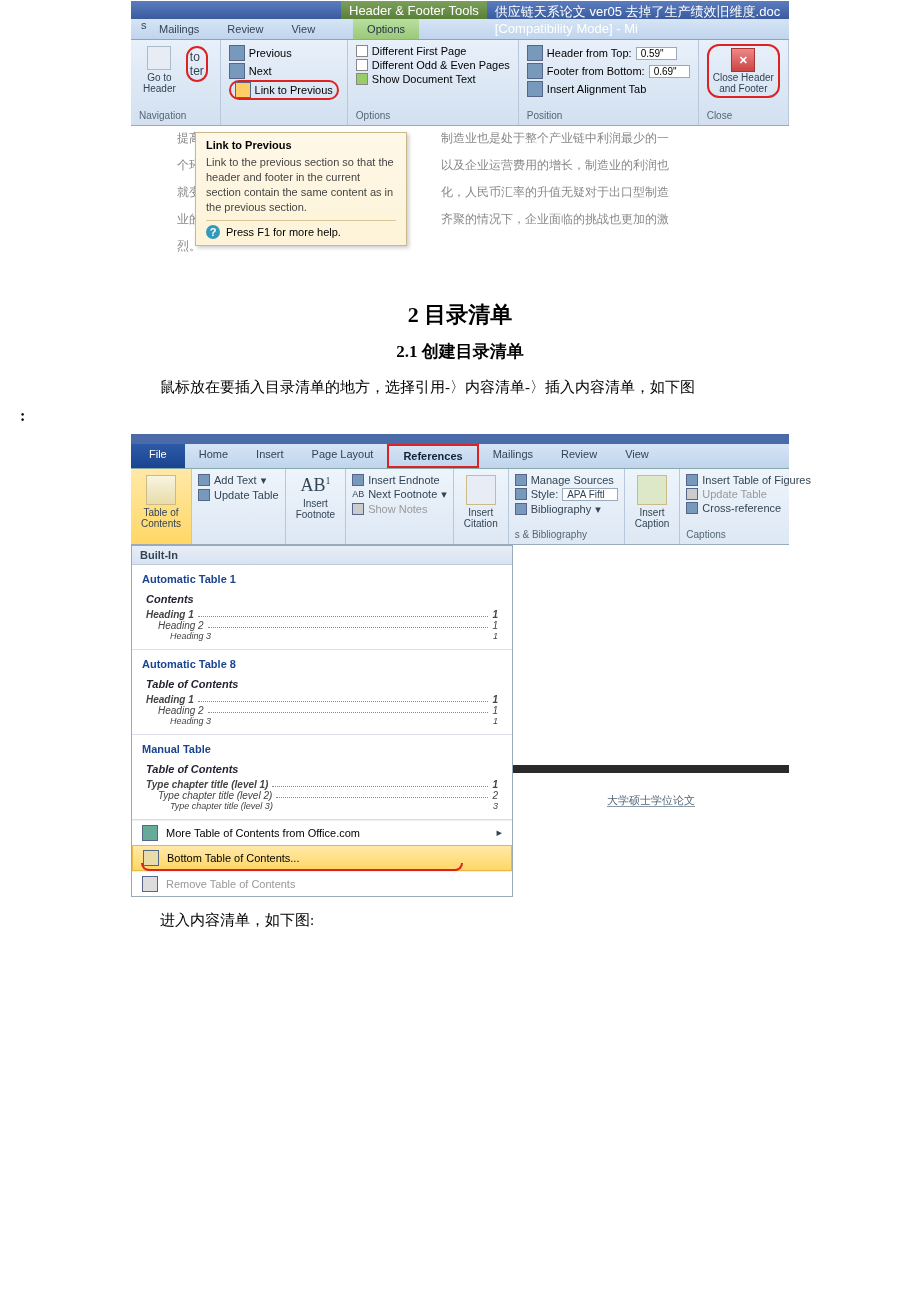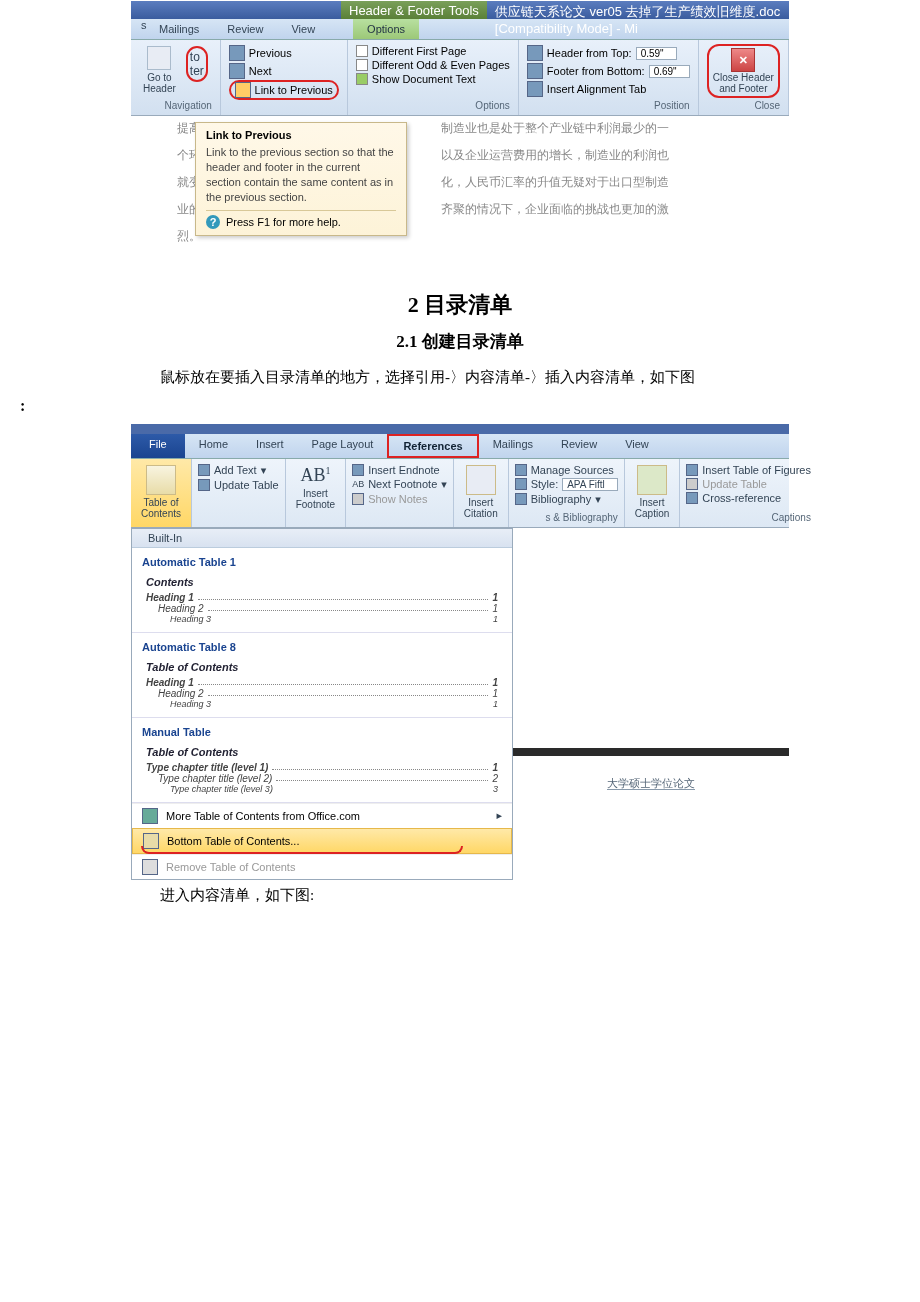--- a/index.html
+++ b/index.html
@@ -6,21 +6,21 @@
 .wrap{padding:0 130px 40px}
 .scr{border:1px solid transparent}
 .titlebar{background:linear-gradient(#5b7dbf,#3a5c9e);color:#fff;font-size:13px;display:flex;height:18px}
 .hftools{background:linear-gradient(#7aa05a,#5a8038);padding:2px 8px;color:#fff}
 .docname{padding:2px 8px;flex:1}
 .tabrow{background:linear-gradient(#d6e5f5,#c0d4ed);display:flex;font-size:11px;border-bottom:1px solid #8aa;padding-left:10px}
 .tab{padding:4px 14px;color:#345}
 .tab.active{background:linear-gradient(#b8e0a0,#9cc878);color:#234}
 .ribbon{background:linear-gradient(#e8f0fa,#d2e0f0);display:flex;font-size:11px;border-bottom:1px solid #9ab}
 .rgroup{border-right:1px solid #b8c8dc;padding:4px 8px;display:flex;flex-direction:column;justify-content:space-between}
-.rlabel{text-align:right;color:#567;font-size:10px;margin-top:2px}
+.rlabel{text-align:left;color:#567;font-size:10px;margin-top:12px}
 .ritem{display:flex;align-items:center;gap:4px;padding:1px 0;white-space:nowrap}
 .chk{width:10px;height:10px;border:1px solid #888;display:inline-block;background:#fff}
 .chk.on{background:#9c6}
 .ico{width:14px;height:14px;display:inline-block;background:#79b;border:1px solid #568}
 .spin{border:1px solid #9ab;background:#fff;padding:0 12px 0 4px;font-size:10px;position:relative}
 .closex{width:22px;height:22px;background:linear-gradient(#e88,#c44);border:1px solid #a33;display:flex;align-items:center;justify-content:center;color:#fff;font-weight:bold}
 .redcirc{border:2px solid #d22;border-radius:12px;padding:0 4px}
 .tooltip{position:absolute;background:linear-gradient(#fff8e8,#fdf3d8);border:1px solid #c8b88a;padding:6px 10px;font-size:11px;width:190px;box-shadow:2px 2px 4px rgba(0,0,0,.2)}
 .tooltip .tt-title{font-weight:bold;margin-bottom:4px}
 .tooltip .tt-body{color:#444;line-height:1.35}
@@ -40,21 +40,21 @@
 .tab2{padding:4px 14px;color:#345}
 .tab2.active{color:#123;font-weight:bold}
 .redbox{border:2px solid #d22}
 .ribbon2{background:linear-gradient(#eef4fb,#dde8f4);display:flex;font-size:11px;border-bottom:1px solid #9ab;min-height:68px}
 .rg2{border-right:1px solid #b8c8dc;padding:4px 6px;display:flex;flex-direction:column;justify-content:space-between}
 .vbtn{display:flex;flex-direction:column;align-items:center;padding:2px 4px}
 .vbtn .bigico{width:28px;height:28px;background:linear-gradient(#f8f4e0,#e8dca8);border:1px solid #cb8}
 .vbtn .lbl{color:#345;font-size:10px;text-align:center;line-height:1.1;margin-top:2px}
 .small-item{display:flex;align-items:center;gap:4px;padding:1px 0;color:#345;white-space:nowrap}
 .tocdrop{background:#fff;border:1px solid #9ab;font-size:11px}
-.tocdrop .hdr{background:linear-gradient(#e8eef7,#d8e2f0);padding:3px 16px;color:#345;font-weight:normal;border-bottom:1px solid #bcd}
+.tocdrop .hdr{background:linear-gradient(#e8eef7,#d8e2f0);padding:3px 8px;color:#345;font-weight:bold;border-bottom:1px solid #bcd}
 .tocdrop .opt{color:#1a4490;font-weight:bold;padding:8px 10px 2px}
 .tocdrop .preview{padding:2px 14px 8px;border-bottom:1px solid #dde}
 .tocdrop .preview .pt{color:#223;font-style:italic;font-weight:bold;font-size:11px;margin:4px 0}
 .tocdrop .preview .line{display:flex;font-size:10px;color:#444;font-style:italic}
 .tocdrop .preview .line .txt{flex:0 0 auto}
 .tocdrop .preview .dots{flex:1;border-bottom:1px dotted #888;margin:0 4px 3px}
 .tocdrop .menuitem{display:flex;align-items:center;gap:8px;padding:4px 10px;border-top:1px solid #eee}
 .tocdrop .menuitem.hl{background:linear-gradient(#ffe9a8,#ffd766);border:1px solid #e6b84a}
 .tocdrop .arrow{margin-left:auto;color:#345}
 .redund{border:2px solid #d22;border-top:none;border-radius:0 0 10px 10px}
@@ -371,15 +371,15 @@
             <span>Remove Table of Contents</span>
           </div>
   </div>
   <div style="flex:1;background:#fff;position:relative">
    <div style="height:8px;background:#2a2a2a;margin-top:220px"></div>
    <div class="thumb"><span style="border-bottom:1px solid #89a">大学硕士学位论文</span></div>
   </div>
  </div>
 </div>
 
-<p class="body-cn" style="text-indent:2em;margin-top:2px">进入内容清单，如下图:</p>
+<p class="body-cn" style="text-indent:2em;margin-top:10px">进入内容清单，如下图:</p>
 
 </div>
 
 </body></html>

